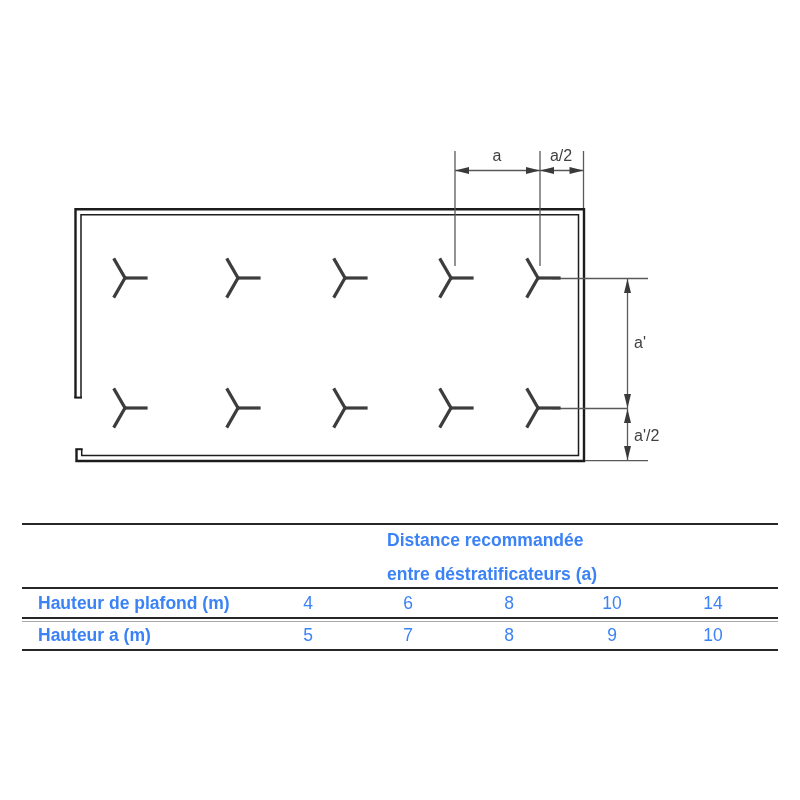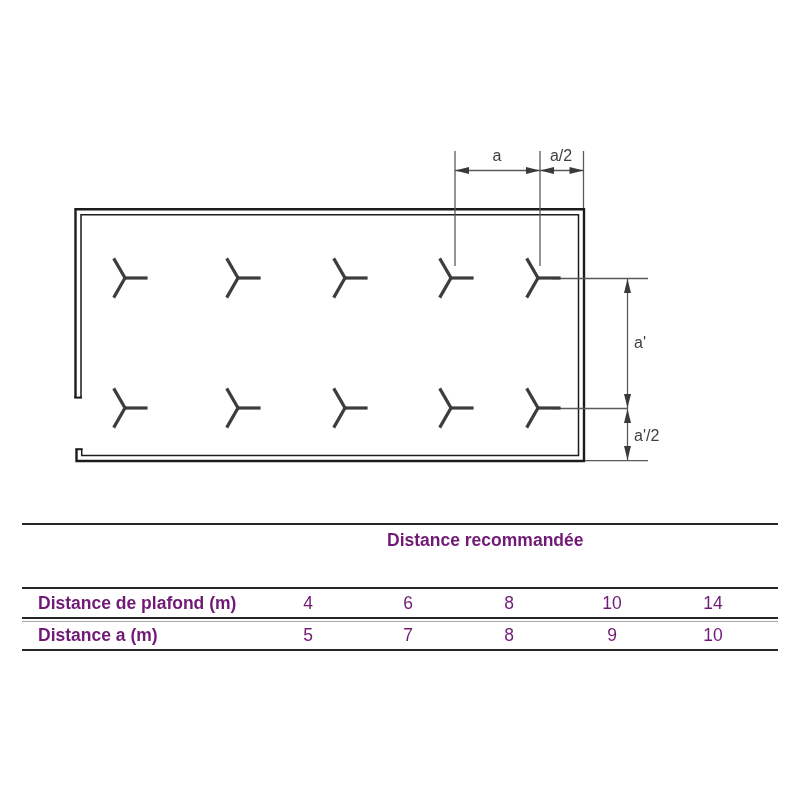--- a/index.html
+++ b/index.html
@@ -12,21 +12,21 @@
   }
   #diagram{position:absolute;left:0;top:0;}
   .dim-label{
     font-family:"Liberation Sans", sans-serif;
     font-size:16px;
     fill:#3f3f3f;
   }
   
   #spacing-table{
     position:absolute;left:22px;top:523px;width:756px;height:128px;
-    color:#701a75;
+    color:#3b82f6;
   }
   .rule{position:absolute;left:0;width:756px;height:2px;background:#262626;}
   .rule-top{top:0;}
   .rule-header{top:64px;}
   .rule-mid{top:94px;}
   .rule-mid-ghost{top:98px;height:1px;background:#a9a9a9;}
   .rule-bottom{top:126px;}
   .tbl-header-line{
     position:absolute;left:365px;
     font-size:17.5px;font-weight:bold;white-space:nowrap;
@@ -108,29 +108,30 @@
   </svg>
 
   <div id="spacing-table">
     <div class="rule rule-top"></div>
     <div class="rule rule-header"></div>
     <div class="rule rule-mid"></div>
     <div class="rule rule-mid-ghost"></div>
     <div class="rule rule-bottom"></div>
 
     <div class="tbl-header-line hdr1">Distance recommandée</div>
+    <div class="tbl-header-line hdr2">entre déstratificateurs (a)</div>
 
-    <div class="row-label row1">Distance de plafond (m)</div>
+    <div class="row-label row1">Hauteur de plafond (m)</div>
     <span class="cell row1 c0">4</span>
     <span class="cell row1 c1">6</span>
     <span class="cell row1 c2">8</span>
     <span class="cell row1 c3">10</span>
     <span class="cell row1 c4">14</span>
 
-    <div class="row-label row2">Distance a (m)</div>
+    <div class="row-label row2">Hauteur a (m)</div>
     <span class="cell row2 c0">5</span>
     <span class="cell row2 c1">7</span>
     <span class="cell row2 c2">8</span>
     <span class="cell row2 c3">9</span>
     <span class="cell row2 c4">10</span>
   </div>
 
 </div>
 
 </body></html>

